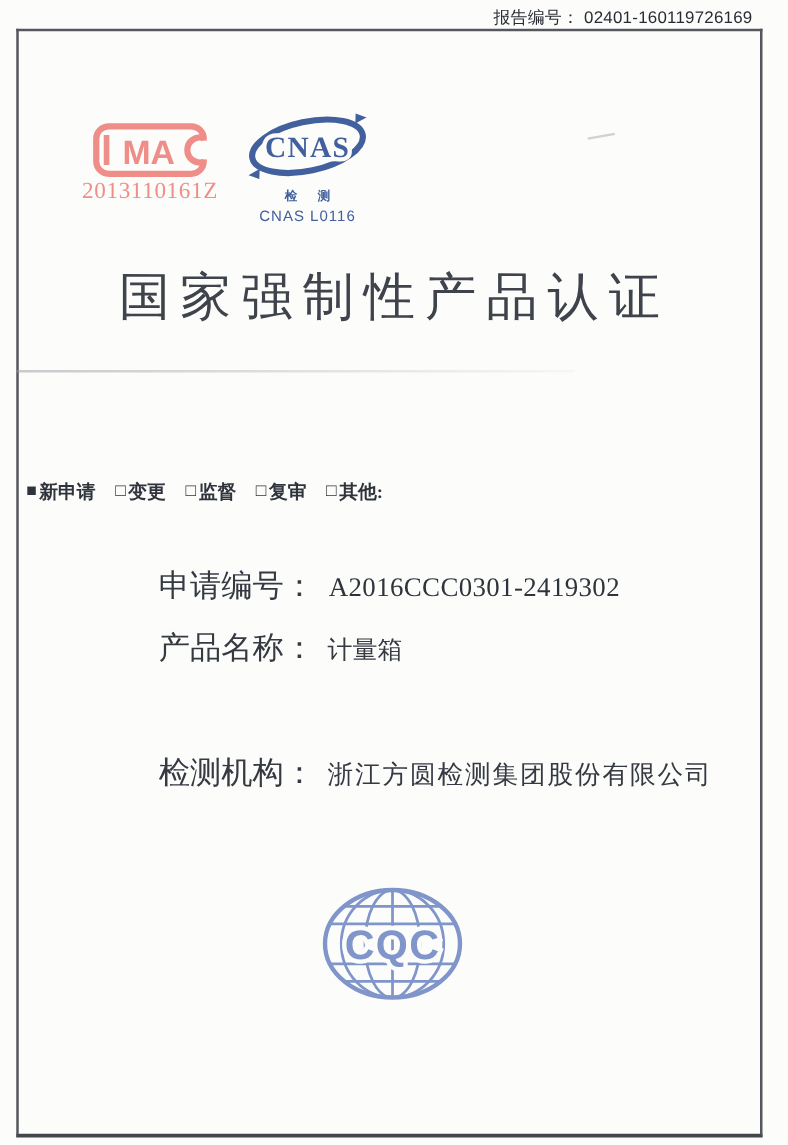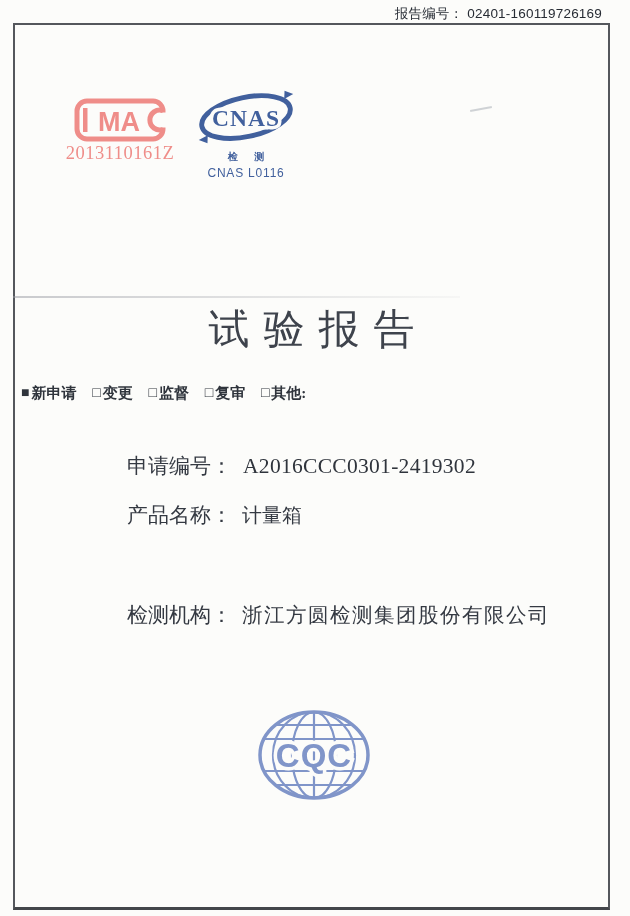--- a/index.html
+++ b/index.html
@@ -57,21 +57,21 @@
   
   .checks{
     position:absolute;top:359px;left:0;width:100%;text-align:left;
     font-size:15px;font-weight:bold;color:#2f343c;white-space:nowrap;
   }
   .check-opt{margin:0 6px;display:inline-block;}
   .check-box{margin-right:2px;font-size:14px;position:relative;top:-1px;}
 
   
   .frow{position:absolute;left:112px;white-space:nowrap;}
-  .frow .lbl{font-size:21px;color:#343942;}
+  .frow .lbl{font-size:25px;color:#343942;}
   .val-cn{font-size:20px;margin-left:10px;color:#343942;}
   .val-cn.wide{letter-spacing:1.5px;font-size:20.5px;}
   .val-lat{
     font-family:"Liberation Serif","DejaVu Serif",serif;
     font-size:21.5px;margin-left:11px;letter-spacing:.3px;color:#2f343c;
   }
   #frow-appno{top:427px;}
   #frow-product{top:476px;}
   #frow-model{top:530px;}
   #frow-org{top:576px;}
@@ -125,21 +125,21 @@
         <ellipse cx="51" cy="29" rx="46" ry="20" fill="none" stroke="currentColor" stroke-width="5"></ellipse>
         <polygon points="95,11 103,16 93,19" fill="currentColor"></polygon>
         <polygon points="7,47 -1,42 9,39" fill="currentColor"></polygon>
       </g>
       <text x="51" y="38" class="cnas-text">CNAS</text>
     </svg>
     <div class="cnas-cat">检 测</div>
     <div class="cnas-no">CNAS L0116</div>
   </div>
 
-  <div class="title2">试验报告</div>
+  <div class="title1">国家强制性产品认证</div>
 
   <div class="checks">
     <span class="check-opt"><span class="check-box">■</span><span>新申请</span></span>
     <span class="check-opt"><span class="check-box">□</span><span>变更</span></span>
     <span class="check-opt"><span class="check-box">□</span><span>监督</span></span>
     <span class="check-opt"><span class="check-box">□</span><span>复审</span></span>
     <span class="check-opt"><span class="check-box">□</span><span>其他:</span></span>
   </div>
 
   <div class="frow" id="frow-appno">

